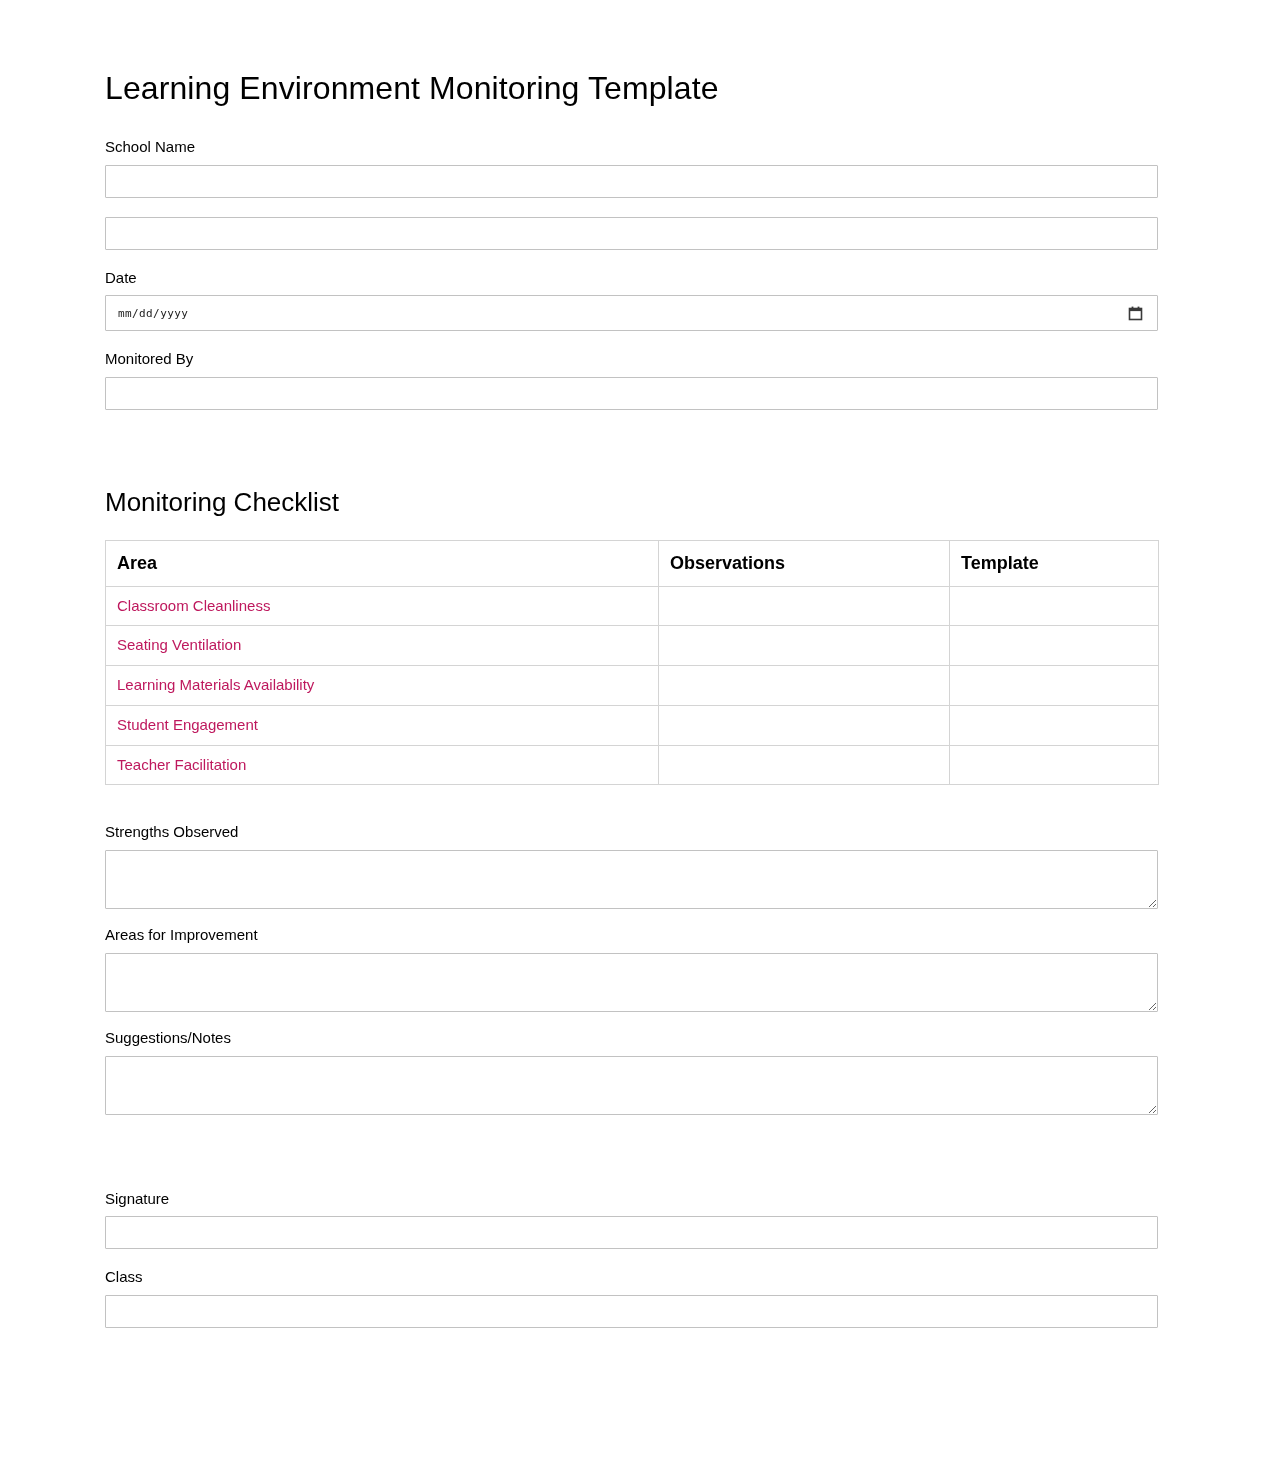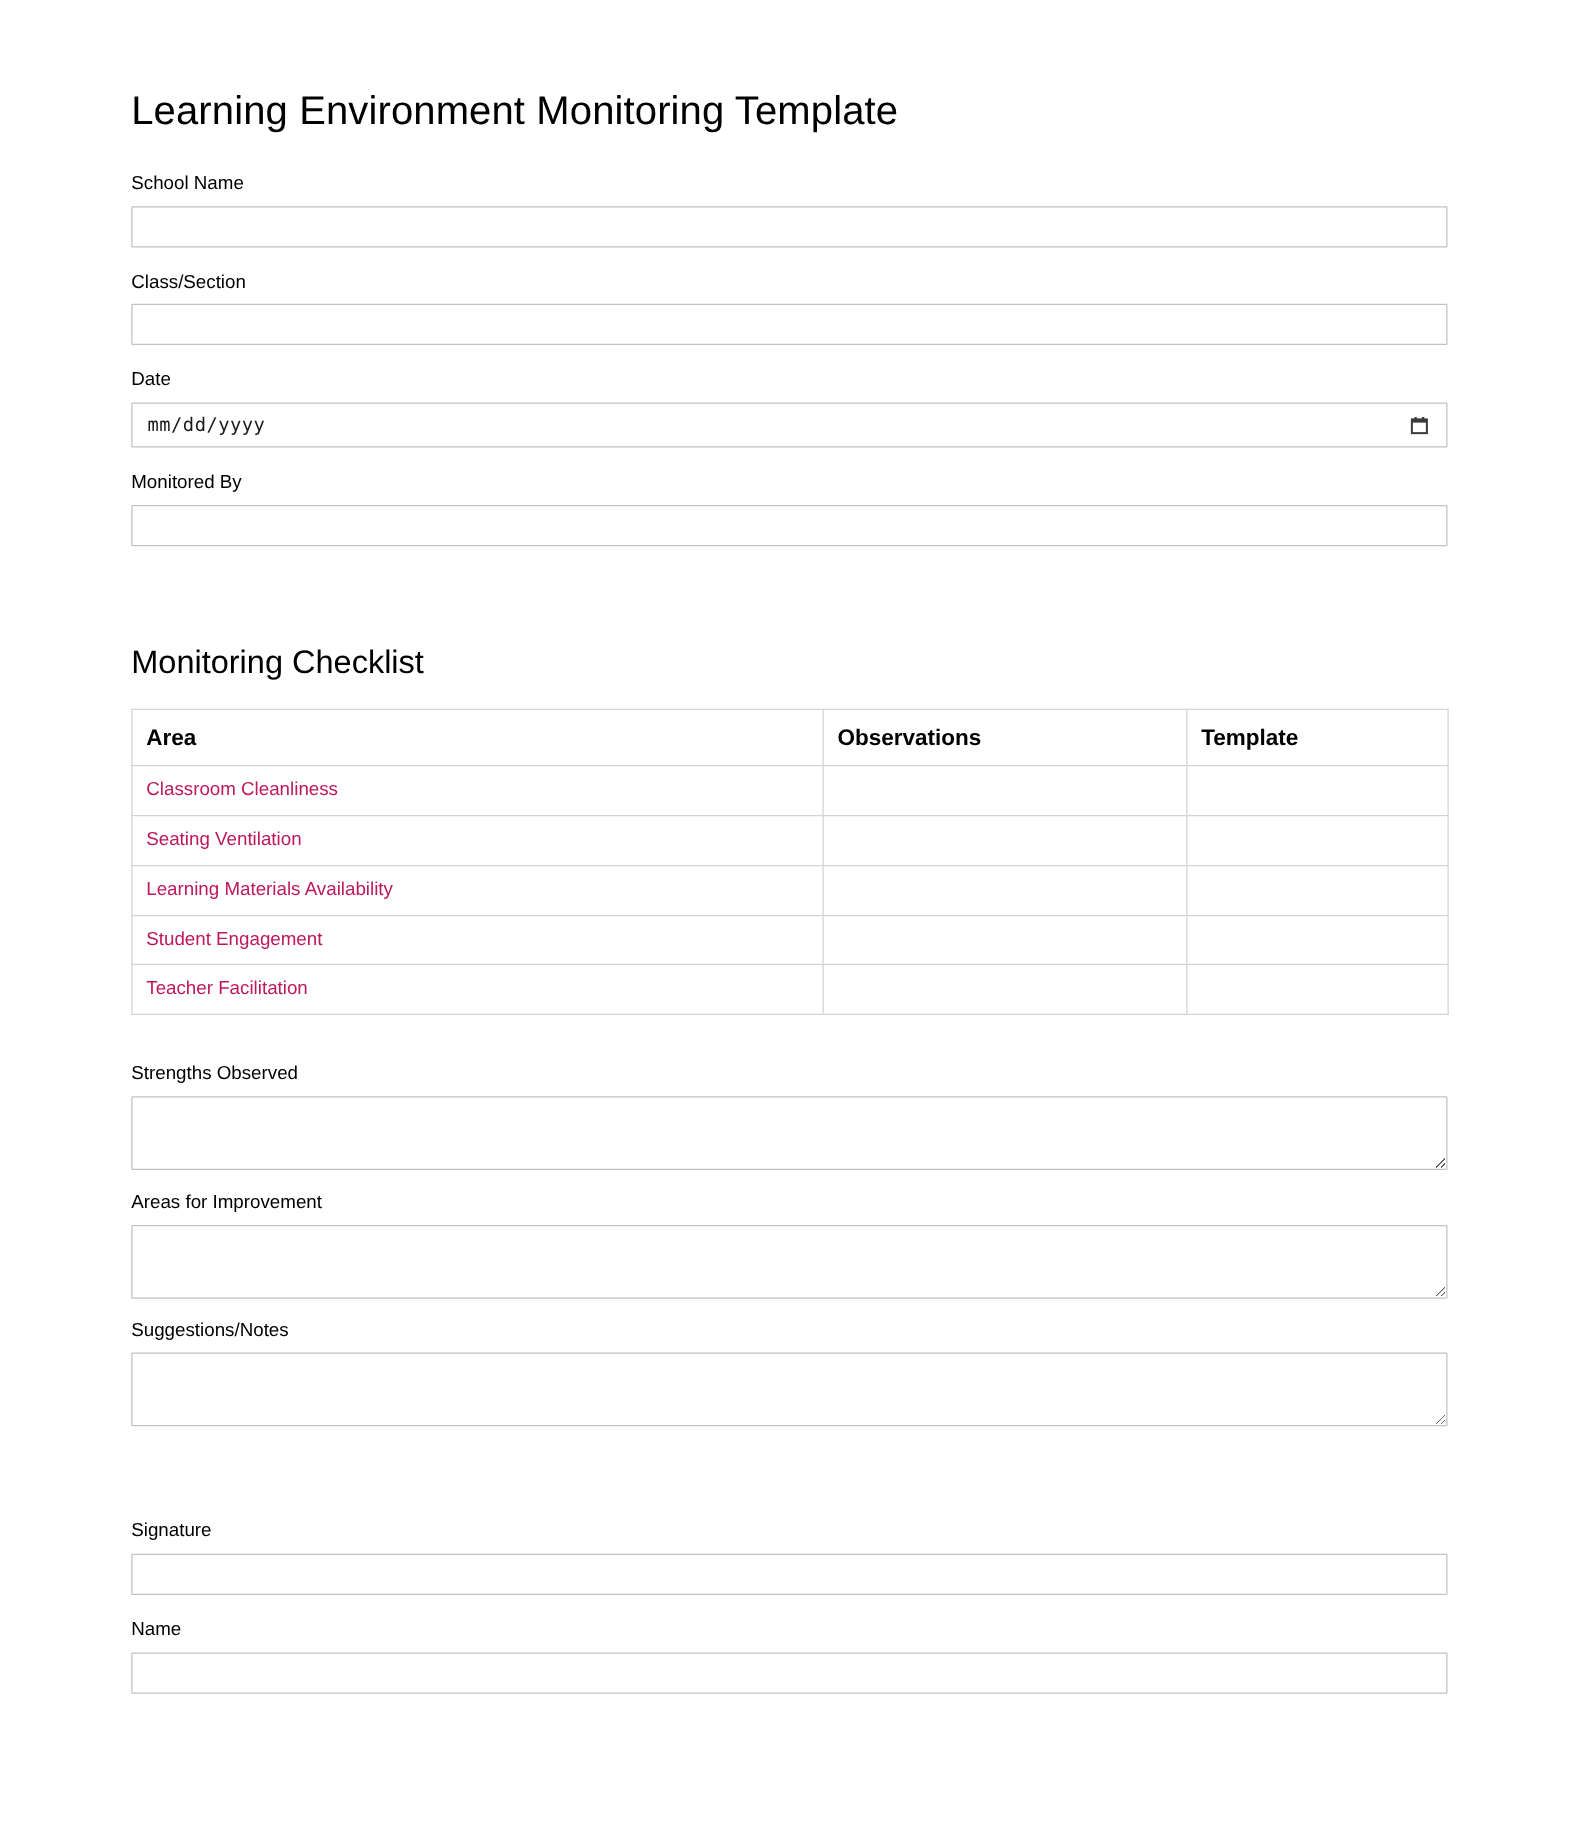--- a/index.html
+++ b/index.html
@@ -75,21 +75,21 @@
     height: 36px;
     border: 1px solid #c2c2c2;
     border-radius: 1px;
     background: #fff;
     display: flex;
     align-items: center;
     padding: 0 10px 0 12px;
   }
   .date-placeholder {
     font-family: "DejaVu Sans Mono", "Liberation Mono", monospace;
-    font-size: 15px;
+    font-size: 11px;
     letter-spacing: 0.4px;
     color: #1a1a1a;
     flex: 1;
   }
   .cal-icon {
     width: 15px;
     height: 15px;
     flex: 0 0 auto;
     margin-right: 4px;
   }
@@ -150,21 +150,20 @@
   <div class="form-wrap">
 
     <h1 class="form-title">Learning Environment Monitoring Template</h1>
 
     <div class="field">
       <label class="field-label">School Name</label>
       <input class="text-input" type="text" value="" style="">
     </div>
 
     <div class="field">
-      <label class="field-label">Class/Section</label>
       <input class="text-input" type="text" value="" style="">
     </div>
 
     <div class="field">
       <label class="field-label">Date</label>
       <div class="date-field">
         <span class="date-placeholder">mm/dd/yyyy</span>
         <span class="cal-icon">
           <svg width="15" height="15" viewBox="0 0 15 15" aria-hidden="true">
             <rect x="1.5" y="2.5" width="12" height="11" fill="#ffffff" stroke="#3a3a3a" stroke-width="1.6"></rect>
@@ -245,18 +244,18 @@
     </div>
 
     <div class="section-gap"></div>
 
     <div class="field">
       <label class="field-label">Signature</label>
       <input class="text-input" type="text" value="" style="">
     </div>
 
     <div class="field">
-      <label class="field-label">Name</label>
+      <label class="field-label">Class</label>
       <input class="text-input" type="text" value="" style="">
     </div>
 
   </div>
 </div>
 
 </body></html>

